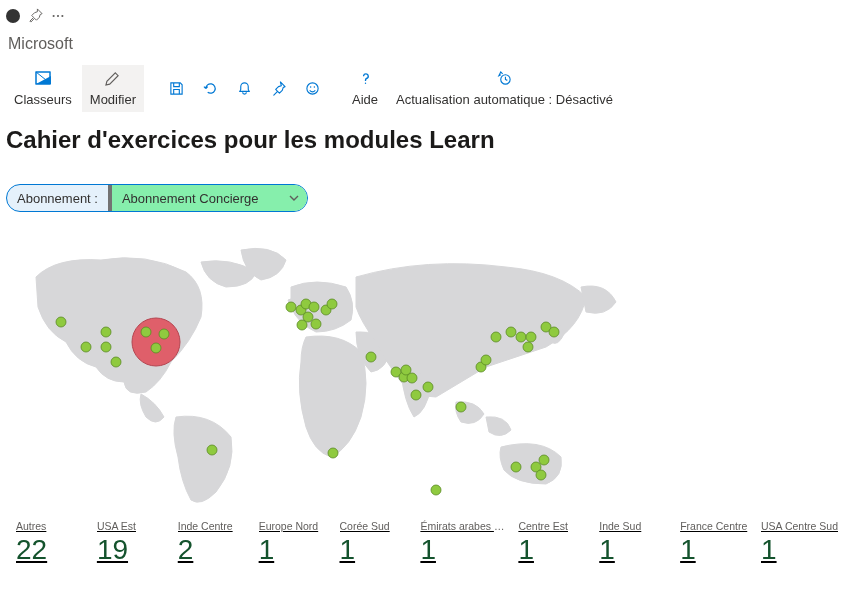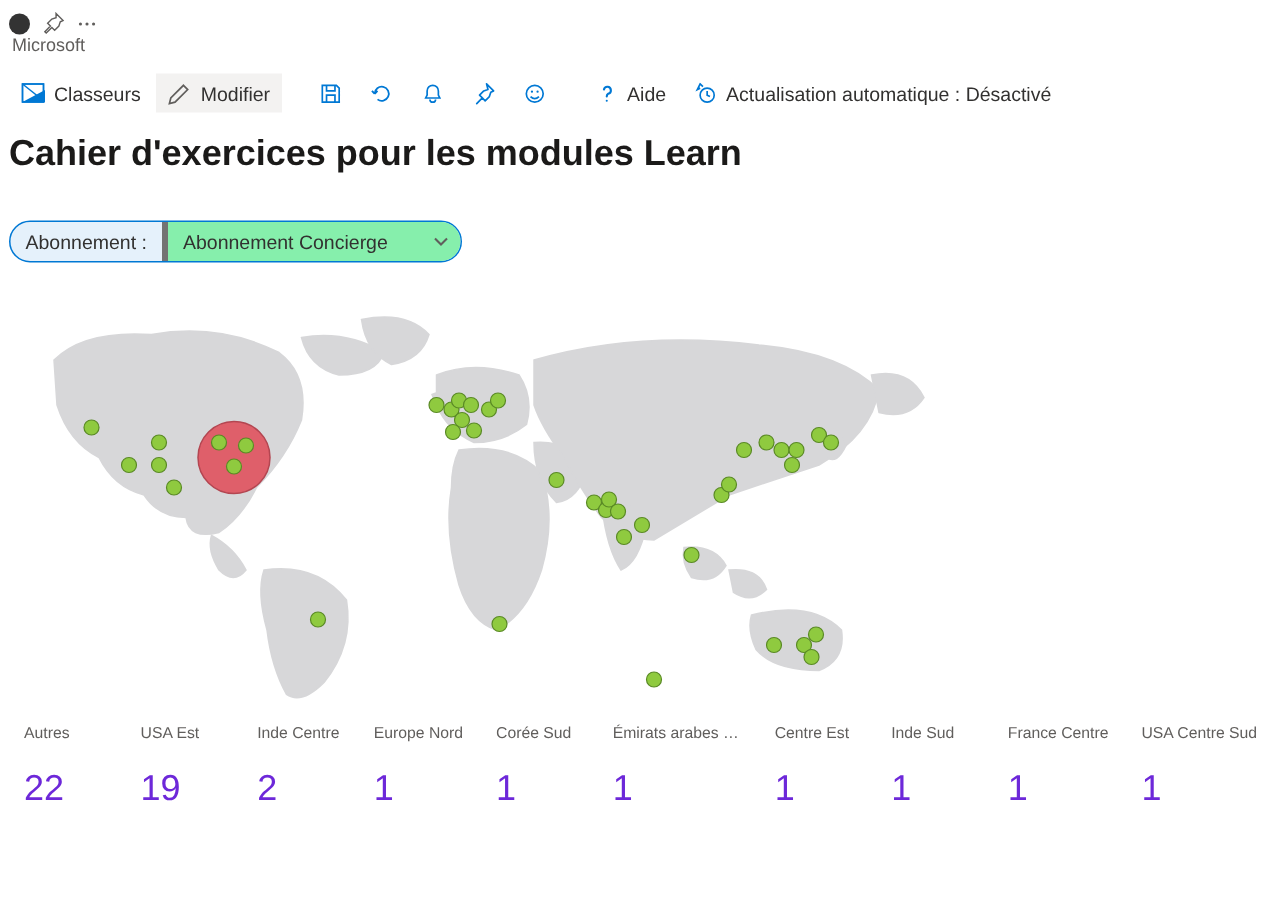--- a/index.html
+++ b/index.html
@@ -3,46 +3,46 @@
 <meta charset="utf-8">
 <style>
   * { box-sizing: border-box; margin: 0; padding: 0; font-family: "Segoe UI", -apple-system, sans-serif; }
   body { width: 854px; height: 603px; background: #fff; overflow: hidden; }
 
   .header { padding: 8px 6px 4px 6px; }
   .breadcrumb-row { display: flex; align-items: center; gap: 8px; }
   .monitor-icon { width: 14px; height: 14px; border-radius: 50%; background: #333; display: inline-block; }
   .breadcrumb { font-size: 20px; color: #323130; font-weight: 600; letter-spacing: -0.2px; }
   .pin-icon svg, .more-icon svg { display: block; }
-  .subtitle { font-size: 12px; color: #605e5c; margin-top: 0; margin-left: 2px; }
+  .subtitle { font-size: 16px; color: #605e5c; margin-top: 12px; margin-left: 2px; }
 
   .toolbar { display: flex; align-items: center; gap: 2px; padding: 8px 6px 10px 6px; border-bottom: none; }
-  .tool-btn { display: inline-flex; align-items: center; gap: 6px; padding: 5px 8px; font-size: 13px; color: #323130; background: transparent; border: none; cursor: pointer; }
+  .tool-btn { display: inline-flex; align-items: center; gap: 6px; padding: 5px 8px; font-size: 13px; color: #323130; background: transparent; border: none; cursor: pointer; flex-direction: column; }
   .tool-btn.active { background: #f3f2f1; }
   .tool-icon { width: 16px; height: 16px; display: inline-flex; align-items: center; justify-content: center; }
   .tool-sep { width: 12px; }
 
   .content { padding: 4px 6px; }
   .page-title { font-size: 24px; font-weight: 700; color: #1b1a19; }
   .instruction { font-size: 13px; color: #323130; margin-top: 16px; }
 
   .param-pill { display: inline-flex; align-items: stretch; margin-top: 30px; border: 1.5px solid #0078d4; border-radius: 16px; overflow: hidden; background: #e5f1fb; height: 28px; }
   .param-label { display: flex; align-items: center; padding: 0 10px; font-size: 13px; color: #323130; }
   .param-select { display: flex; align-items: center; padding: 0 8px 0 10px; font-size: 13px; color: #323130; background: #86efac; gap: 30px; border-left: 4px solid #737373;}
   .chev { width: 10px; height: 10px; }
 
   .map-wrap { position: relative; width: 700px; height: 280px; margin-top: 20px; }
   .map-svg { width: 100%; height: 100%; display: block; }
   .dot { fill: #8fca3f; stroke: #5a8a25; stroke-width: 0.8; }
   .big-dot { fill: #e05561; stroke: #b13a46; stroke-width: 1; opacity: 0.92; }
 
-  .stats-row { display: flex; gap: 22px; padding: 0 10px; margin-top: 8px; }
+  .stats-row { display: flex; gap: 12px; padding: 0 10px; margin-top: 8px; text-decoration: underline; }
   .stat { width: 86px; }
   .stat-label { font-size: 10.5px; color: #605e5c; white-space: nowrap; overflow: hidden; text-overflow: ellipsis; }
-  .stat-value { font-size: 24px; color: #6d28d9; font-weight: 400; margin-top: 17px; }
+  .stat-value { font-size: 28px; color: #14532d; font-weight: 400; margin-top: 2px; }
 </style>
 </head>
 <body>
 
 <div class="header">
   <div class="breadcrumb-row">
     <span class="monitor-icon"></span>
     <span class="pin-icon">
       <svg width="15" height="15" viewBox="0 0 16 16">
           <path d="M10 1l5 5-2 1-1 3-3 3-2-2-4 4-1-1 4-4-2-2 3-3 3-1z" fill="none" stroke="#605e5c" stroke-width="1"></path>

